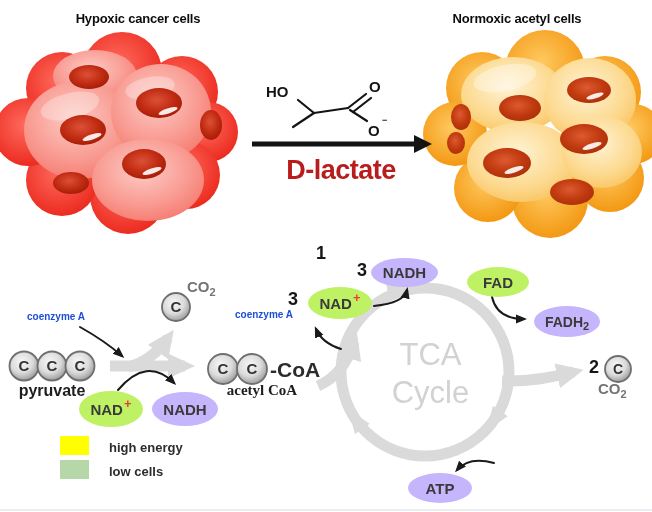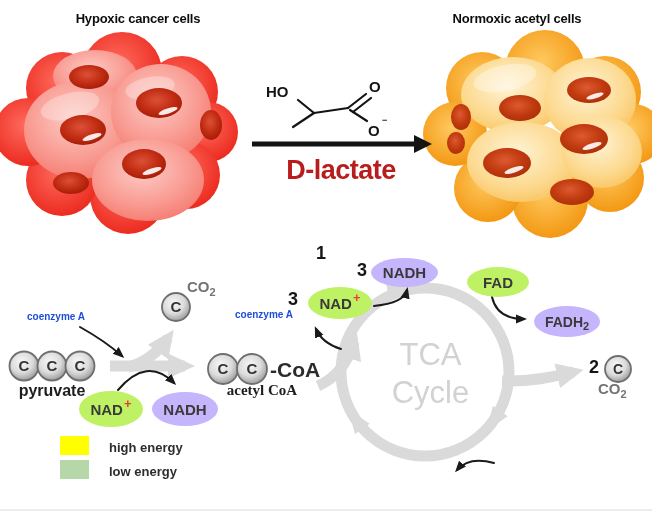--- a/index.html
+++ b/index.html
@@ -227,35 +227,38 @@
   <div class="abs ovl pill yellow" style="left:371px;top:258px;width:67px;height:29px;">
     <span>NADH</span>
   </div>
   <div class="abs ovl pill green" style="left:467px;top:267px;width:62px;height:30px;">
     <span>FAD</span>
   </div>
   <div class="abs ovl pill yellow" style="left:534px;top:306px;width:66px;height:31px;font-size:14px;">
     <span>FADH</span>
       <span class="pillsub">2</span>
   </div>
+  <div class="abs ovl pill yellow" style="left:408px;top:473px;width:64px;height:30px;">
+    <span>ATP</span>
+  </div>
 
   <div class="abs ovl co2" style="left:598px;top:380px;">
     <span>CO</span><span class="sub2">2</span>
   </div>
 
   <div class="abs ovl tca" style="left:363px;top:336px;width:135px;">
     <div>TCA</div>
     <div>Cycle</div>
   </div>
 
   <div class="abs ovl" style="left:60px;top:436px;">
     <div class="legendrow">
       <span class="swatch sw-y"></span>
       <span class="leglbl">high energy</span>
     </div>
     <div class="legendrow" style="margin-top:5px;">
       <span class="swatch sw-g"></span>
-      <span class="leglbl">low energy</span>
+      <span class="leglbl">low cells</span>
     </div>
   </div>
 
   <div class="botline"></div>
 </div>
 
 </body></html>

